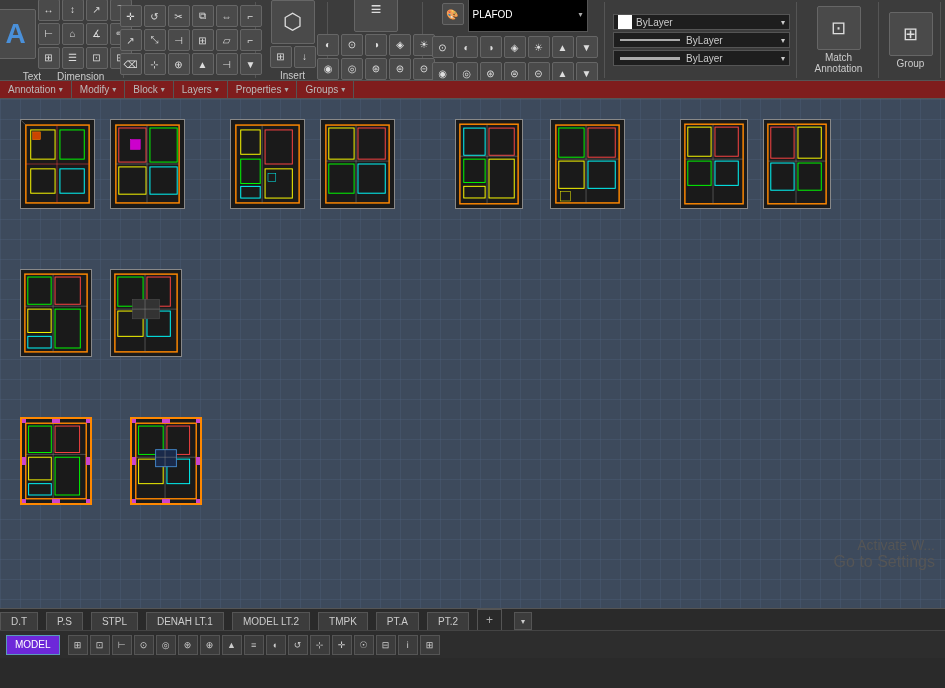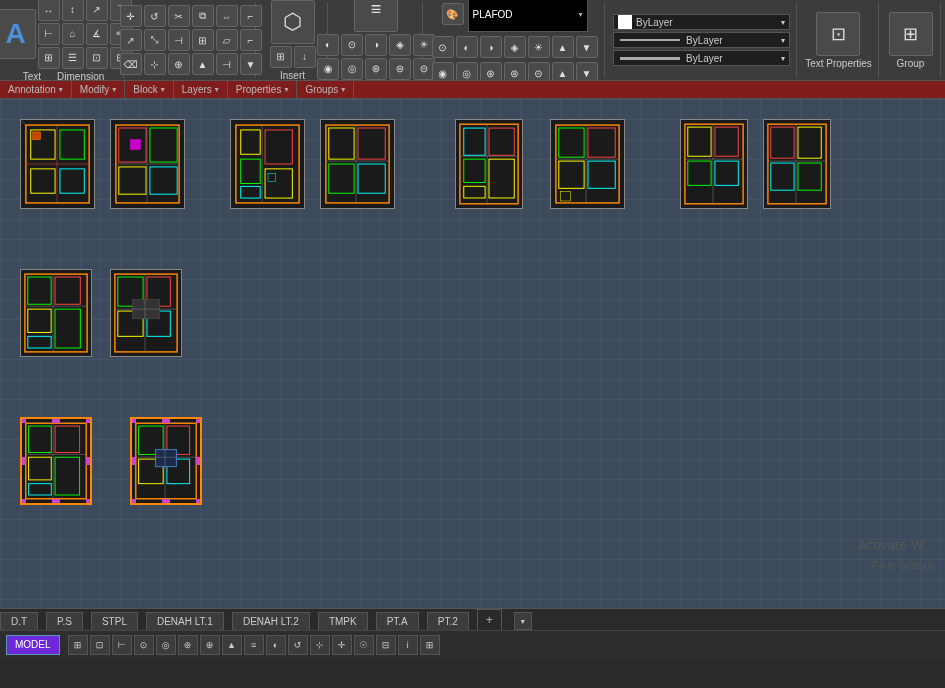--- a/index.html
+++ b/index.html
@@ -230,21 +230,21 @@
       bottom: 55px;
       color: #555;
       font-size: 14px;
     }
 
     .goto-settings {
       position: absolute;
       right: 10px;
       bottom: 37px;
       color: #555;
-      font-size: 10px;
+      font-size: 16px;
     }
 
     
     .layer-dropdown {
       display: flex;
       align-items: center;
       background: #000000;
       border: 1px solid #555;
       padding: 17px 4px;
       gap: 4px;
@@ -428,21 +428,21 @@
           <div style="width:60px;height:3px;background:#aaa;margin:0 2px;"></div>
           <span>ByLayer</span>
           <span style="margin-left:auto;font-size:8px;">▾</span>
         </div>
       </div>
     </div>
 
     <div class="toolbar-section match">
       <div style="display:flex;flex-direction:column;align-items:center;gap:2px;">
         <div class="tb-icon" style="width:44px;height:44px;font-size:18px;">⊡</div>
-        <span class="tb-label">Text Properties</span>
+        <span class="tb-label">Match Annotation</span>
       </div>
     </div>
 
     <div class="toolbar-section groups">
       <div style="display:flex;flex-direction:column;align-items:center;gap:2px;">
         <div class="tb-icon" style="width:44px;height:44px;font-size:18px;">⊞</div>
         <span class="tb-label">Group</span>
       </div>
     </div>
 
@@ -667,21 +667,21 @@
   <div class="activate-text">Activate W...</div>
   <div class="goto-settings">Go to Settings</div>
 
 </div>
 
 <div class="tabs-bar">
   <div class="tab-item">D.T</div>
   <div class="tab-item">P.S</div>
   <div class="tab-item">STPL</div>
   <div class="tab-item">DENAH LT.1</div>
-  <div class="tab-item">DENAH LT.2</div>
+  <div class="tab-item">MODEL LT.2</div>
   <div class="tab-item">TMPK</div>
   <div class="tab-item">PT.A</div>
   <div class="tab-item">PT.2</div>
   <div class="tab-add">+</div>
   <div class="tab-dropdown">▾</div>
 </div>
 
 <div class="bottom-bar">
   <div class="bottom-btn model-btn">MODEL</div>
   <div class="bottom-icons">

